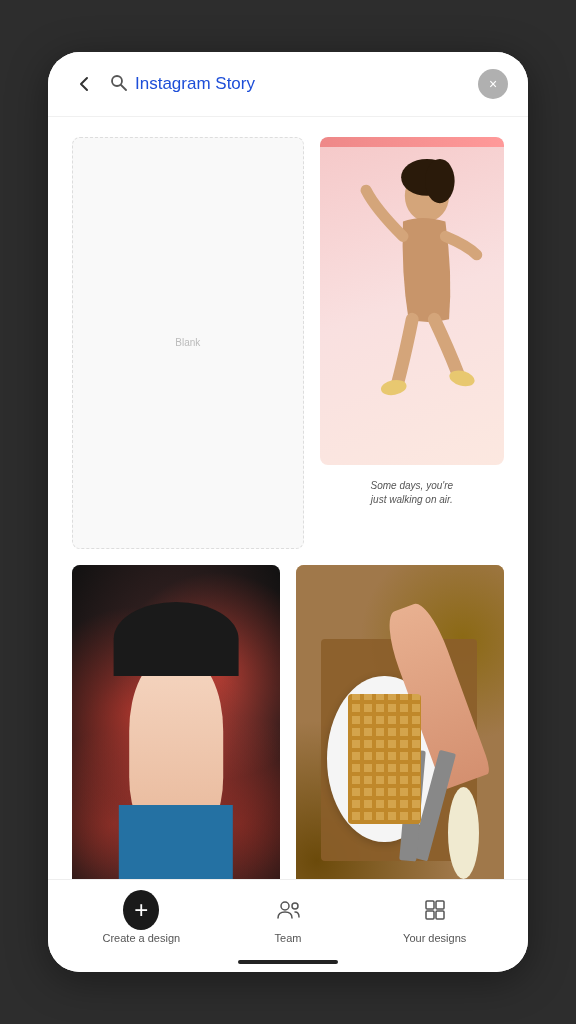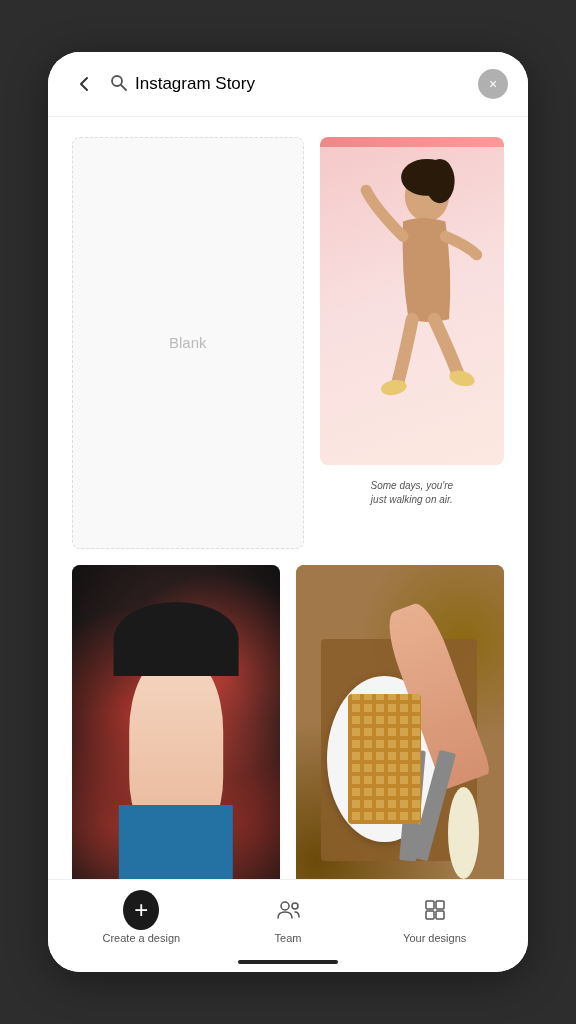--- a/index.html
+++ b/index.html
@@ -54,21 +54,21 @@
       gap: 8px;
     }
 
     .search-icon-wrap {
       color: #555;
       font-size: 16px;
     }
 
     .header-title {
       font-size: 17px;
-      color: #000000;
+      color: #1d4ed8;
       font-weight: 400;
     }
 
     .header-close {
       width: 30px;
       height: 30px;
       background: #b0b0b0;
       border-radius: 50%;
       display: flex;
       align-items: center;
@@ -101,21 +101,21 @@
       align-items: center;
       justify-content: center;
       background: #f9f9f9;
       border: 1.5px dashed #ddd;
       border-radius: 8px;
       cursor: pointer;
     }
 
     .blank-label {
       color: #bbb;
-      font-size: 15px;
+      font-size: 10px;
       font-weight: 300;
     }
 
     
     .template-card {
       width: 100%;
       display: flex;
       flex-direction: column;
       gap: 14px;
       cursor: pointer;

